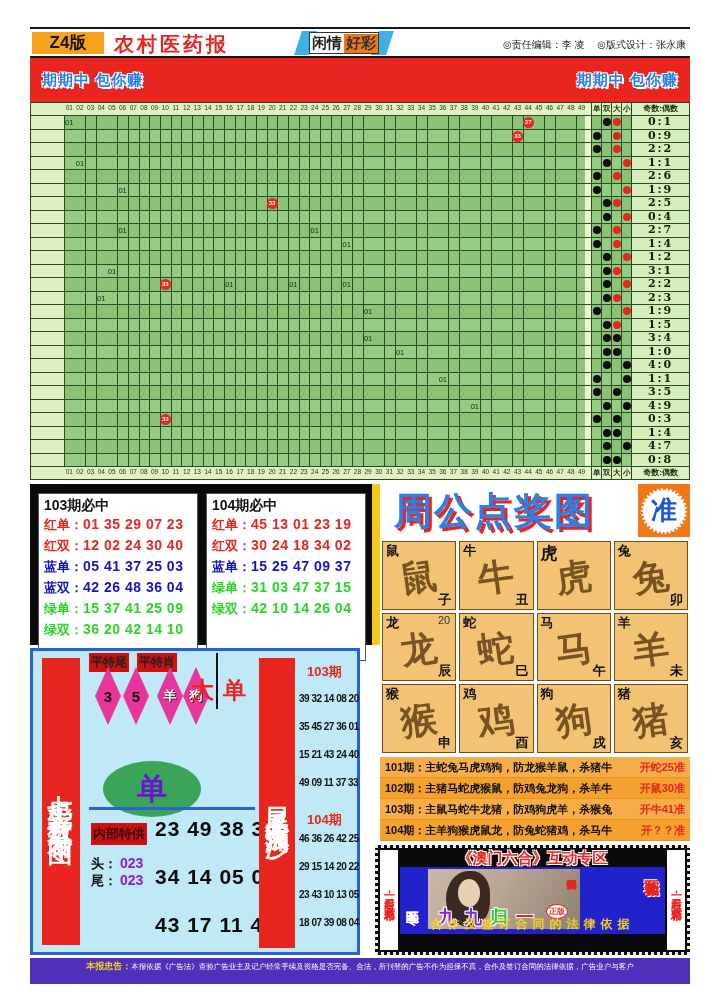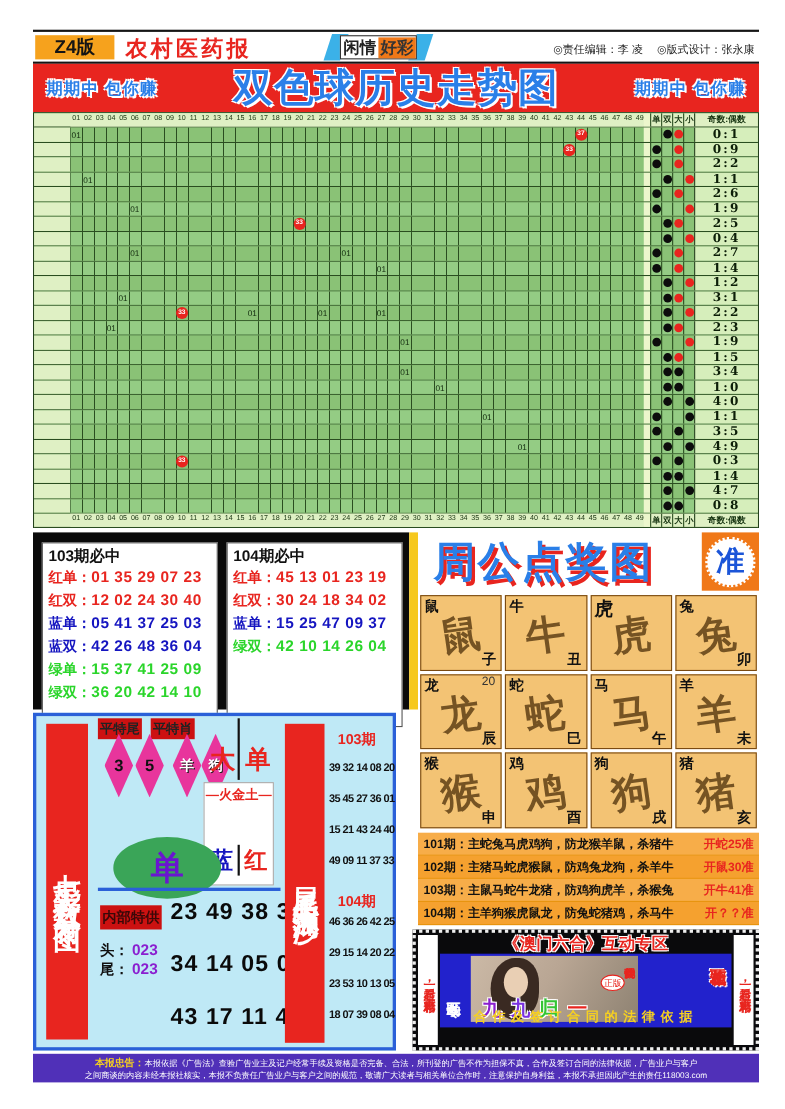--- a/index.html
+++ b/index.html
@@ -121,21 +121,21 @@
   .mc-hudong{position:absolute;left:2px;top:2px;bottom:2px;width:20px;color:#fff;font-size:13px;font-weight:bold;
              display:flex;align-items:center;justify-content:center;}
   .mc-photo{position:absolute;left:28px;top:2px;width:152px;height:60px;overflow:hidden;
             background:linear-gradient(120deg,#cbb9a6 0%,#b9a694 45%,#8e8272 100%);}
   .ph-hair{position:absolute;left:18px;top:2px;width:44px;height:56px;background:#3a2a22;border-radius:50% 40% 45% 50%;}
   .ph-face{position:absolute;left:30px;top:10px;width:22px;height:28px;background:#e9cfb4;border-radius:50%;}
   .mc-liangnv{position:absolute;right:2px;top:2px;height:56px;color:#e8251f;font-size:10px;font-weight:bold;
               display:flex;align-items:center;}
   .mc-jjgy{position:absolute;left:10px;bottom:0px;font-weight:bold;font-size:18px;
            text-shadow:-1px -1px 0 #fff,1px -1px 0 #fff,-1px 1px 0 #fff,1px 1px 0 #fff;letter-spacing:8px;white-space:nowrap;}
-  .mc-zb{position:absolute;left:118px;bottom:28px;background:#fff;color:#e8251f;font-size:8px;font-weight:normal;
+  .mc-zb{position:absolute;left:118px;bottom:10px;background:#fff;color:#e8251f;font-size:8px;font-weight:bold;
          border:1px solid #e8251f;border-radius:50%;padding:1px 2px;}
   .mc-yz{position:absolute;right:4px;top:2px;bottom:16px;color:#e8251f;font-size:15px;font-weight:bold;
          display:flex;align-items:center;text-shadow:1px 1px 0 #fff,-1px -1px 0 #fff;}
   .mc-bottom{position:absolute;left:0;bottom:1px;width:100%;text-align:center;color:#f6d020;font-size:12px;
              font-weight:bold;letter-spacing:5px;white-space:nowrap;}
   
   .footer{position:absolute;left:30px;top:958px;width:660px;height:26px;background:#5030b8;color:#fff;
           font-size:7.5px;line-height:1.45;padding:2px 10px;box-sizing:border-box;text-align:center;}
   .ft-lead{color:#f6d020;font-weight:bold;font-size:9px;}
 </style>
@@ -156,21 +156,20 @@
       <span class="slash"></span>
     </div>
     <div class="credits">
       <span>◎责任编辑：李 凌</span>
       <span>◎版式设计：张永康</span>
     </div>
   </div>
 
   <div class="title-bar">
     <span class="outline-blue tb-side">期期中 包你赚</span>
-    <span class="outline-blue tb-main">双色球历史走势图</span>
     <span class="outline-blue tb-side">期期中 包你赚</span>
   </div>
 
   <div class="chart" id="chart">
       <div class="c-hdr">
         <div class="h-left"></div>
         <div class="h-cols">
           <span class="hdr-num" style="left: 0px; width: 10.6735px;">01</span>
           <span class="hdr-num" style="left: 10.6735px; width: 10.6735px;">02</span>
           <span class="hdr-num" style="left: 21.3469px; width: 10.6735px;">03</span>
@@ -699,20 +698,21 @@
         <div class="bz-row c-blue"><span>蓝单：</span><b>05 41 37 25 03</b></div>
         <div class="bz-row c-blue"><span>蓝双：</span><b>42 26 48 36 04</b></div>
         <div class="bz-row c-green"><span>绿单：</span><b>15 37 41 25 09</b></div>
         <div class="bz-row c-green"><span>绿双：</span><b>36 20 42 14 10</b></div>
       </div>
       <div class="bz-card" style="left: 176px;">
         <div class="bz-title">104期必中</div>
         <div class="bz-row c-red"><span>红单：</span><b>45 13 01 23 19</b></div>
         <div class="bz-row c-red"><span>红双：</span><b>30 24 18 34 02</b></div>
         <div class="bz-row c-blue"><span>蓝单：</span><b>15 25 47 09 37</b></div>
+        <div class="bz-row c-green"><span>绿单：</span><b>31 03 47 37 15</b></div>
         <div class="bz-row c-green"><span>绿双：</span><b>42 10 14 26 04</b></div>
       </div>
     </div>
   <div class="yellow-strip"></div>
 
   <div class="zhougong">
     <div class="zg-title">
       <span class="zg-title-text">周公点奖图</span>
       <span class="zhun">
         <span class="zhun-c">准</span>
@@ -814,28 +814,20 @@
         <div class="diamond" style="left: 124px; top: 16px;">
           <span class="d-zo">羊</span>
         </div>
         <div class="diamond" style="left: 150px; top: 16px;">
           <span class="d-zo">狗</span>
         </div>
       </div>
     <div class="qx-vline" style="left:183px;top:2px;height:56px"></div>
     <div class="qx-da" style="left:158px;top:24px">大</div>
     <div class="qx-da" style="left:190px;top:24px">单</div>
-    <div class="qx-wbox">
-      <div class="wb-top">—火金土—</div>
-      <div class="wb-bottom">
-        <span class="c-blue">蓝</span>
-        <span class="wb-sep"></span>
-        <span class="c-red">红</span>
-      </div>
-    </div>
     <div class="qx-ellipse">单</div>
     <div class="qx-div"></div>
     <div class="qx-neibu">内部特供</div>
     <div class="qx-big" style="left:122px;top:166px">23 49 38 31</div>
     <div class="qx-big" style="left:122px;top:214px">34 14 05 07</div>
     <div class="qx-big" style="left:122px;top:262px">43 17 11 44</div>
     <div class="qx-tw" style="left:58px;top:204px">
       <span>头：</span><b>023</b>
     </div>
     <div class="qx-tw" style="left:58px;top:221px">
@@ -844,21 +836,21 @@
     <div class="qx-rbanner vtext">尾尾必中大浪淘沙</div>
     <div class="qx-rcol" id="qxRcol">
         <div class="rc-period" style="top: 12px;">103期</div>
         <div class="rc-row" style="top: 42px;">39 32 14 08 20</div>
         <div class="rc-row" style="top: 70px;">35 45 27 36 01</div>
         <div class="rc-row" style="top: 98px;">15 21 43 24 40</div>
         <div class="rc-row" style="top: 126px;">49 09 11 37 33</div>
         <div class="rc-period" style="top: 160px;">104期</div>
         <div class="rc-row" style="top: 182px;">46 36 26 42 25</div>
         <div class="rc-row" style="top: 210px;">29 15 14 20 22</div>
-        <div class="rc-row" style="top: 238px;">23 53 10 13 05</div>
+        <div class="rc-row" style="top: 238px;">23 43 10 13 05</div>
         <div class="rc-row" style="top: 266px;">18 07 39 08 04</div>
       </div>
   </div>
 
   <div class="macau">
     <div class="mc-title">《澳门六合》互动专区</div>
     <div class="mc-strip vtext" style="left:2px">一起看，更精彩！</div>
     <div class="mc-strip vtext" style="right:2px">一起看，更精彩！</div>
     <div class="mc-panel">
       <div class="mc-hudong vtext">互动专区</div>
@@ -869,16 +861,15 @@
         <div class="mc-jjgy" id="jjgy"><span style="color: rgb(138, 31, 208);">九</span><span style="color: rgb(122, 48, 224);">九</span><span style="color: rgb(53, 197, 53);">归</span><span style="color: rgb(232, 37, 31);">一</span></div>
         <div class="mc-zb">正版</div>
       </div>
       <div class="mc-yz vtext">互相验证</div>
       <div class="mc-bottom">合作及签订合同的法律依据</div>
     </div>
   </div>
 
   <div class="footer">
     <span class="ft-lead">本报忠告：</span><span>本报依据《广告法》查验广告业主及记户经常手续及资格是否完备、合法，所刊登的广告不作为担保不真，合作及签订合同的法律依据，广告业户与客户</span><br>
-    <span>之间商谈的内容未经本报社核实，本报不负责任广告业户与客户之间的规范，敬请广大读者与相关单位合作时，注意保护自身利益，本报不承担因此产生的责任118003.com</span>
   </div>
 
 </div>
 
 </body></html>

